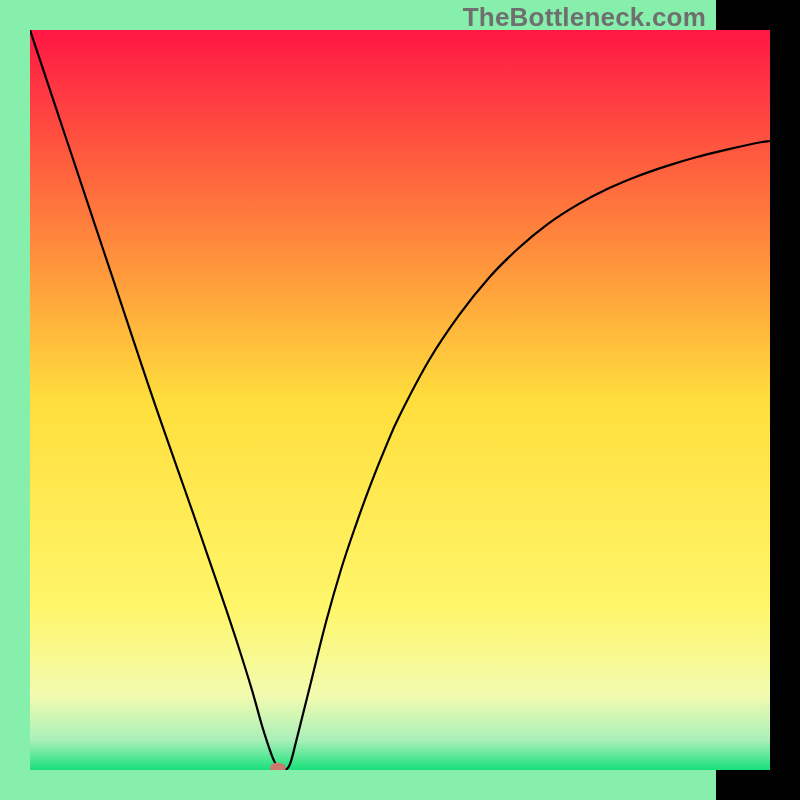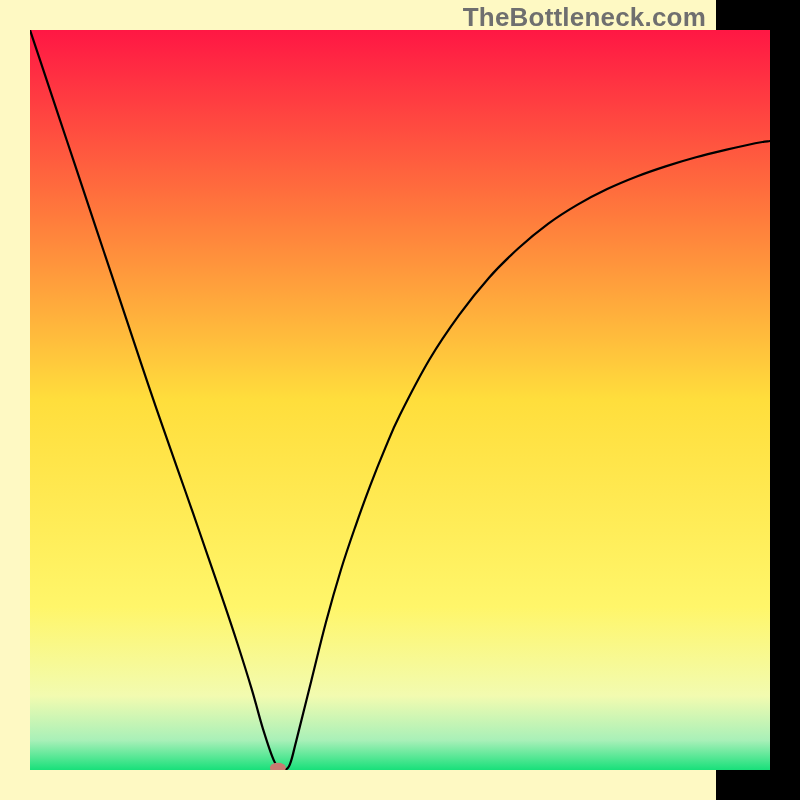--- a/index.html
+++ b/index.html
@@ -7,21 +7,21 @@
     padding: 0;
     width: 800px;
     height: 800px;
     background: #000;
     overflow: hidden;
   }
   .frame {
     position: relative;
     width: 716px;
     height: 800px;
-    background: #fef9c3;
+    background: #86efac;
   }
   .watermark {
     position: absolute;
     top: 2px;
     right: 10px;
     font-family: Arial, Helvetica, sans-serif;
     font-size: 26px;
     font-weight: 600;
     color: #6f6f6f;
     letter-spacing: 0.2px;

